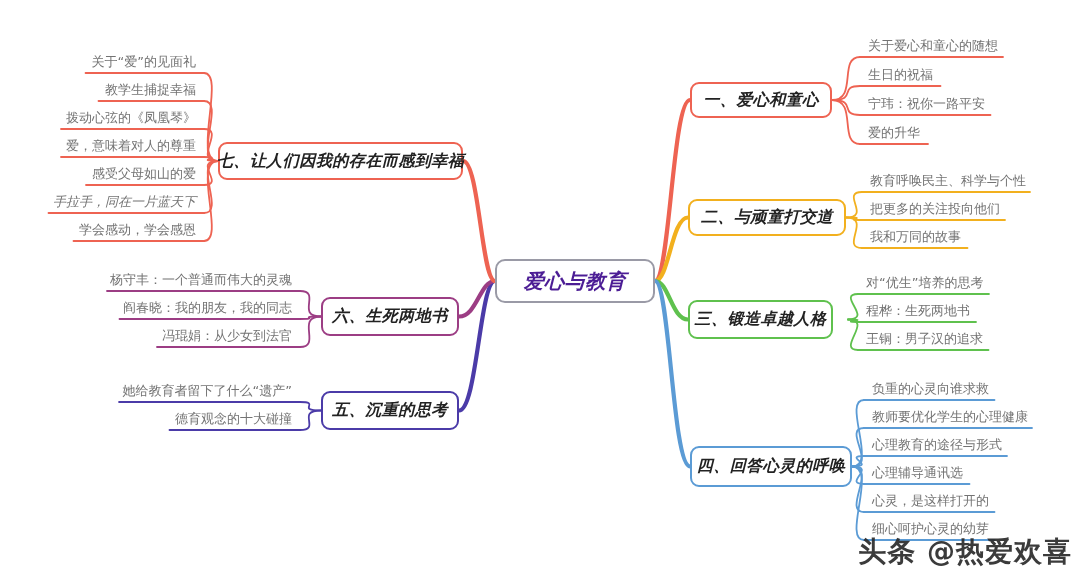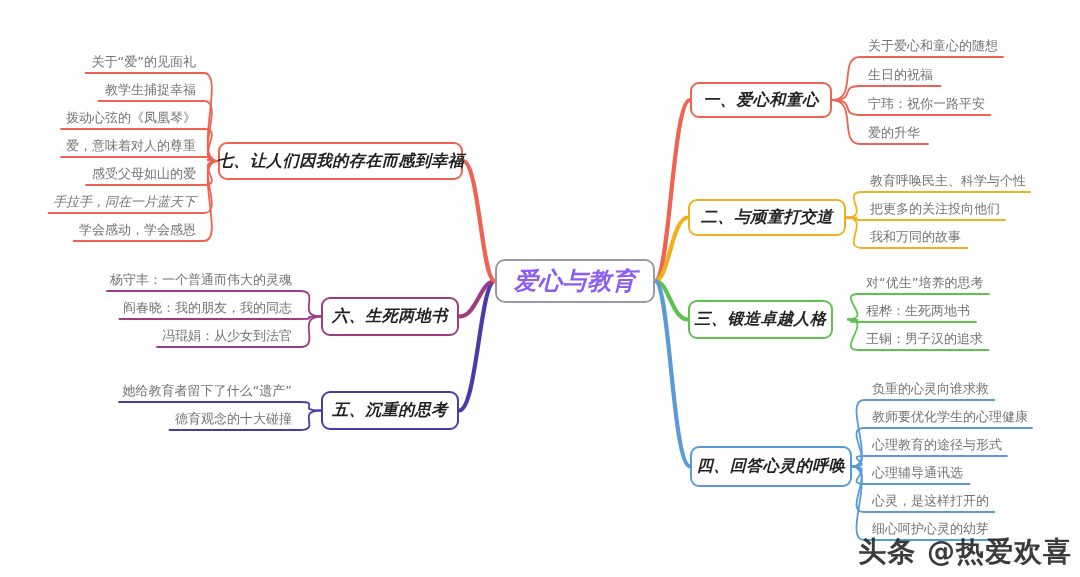--- a/index.html
+++ b/index.html
@@ -23,21 +23,21 @@
     font-weight:bold;
     color:#222222;
     letter-spacing:.5px;
     font-style:italic;
   }
 
   .root{
     border:2px solid #9a9aa6;
     border-radius:10px;
   }
-  .root .node-label{font-size:24px;color:#8b5cf6;}
+  .root .node-label{font-size:20px;color:#4c1d95;}
 
   .branch{border-width:2px;border-style:solid;}
   .branch .node-label{font-size:16px;}
 
   .leaf{
     position:absolute;
     font-size:13px;
     color:#737373;
     white-space:nowrap;
     line-height:1;

